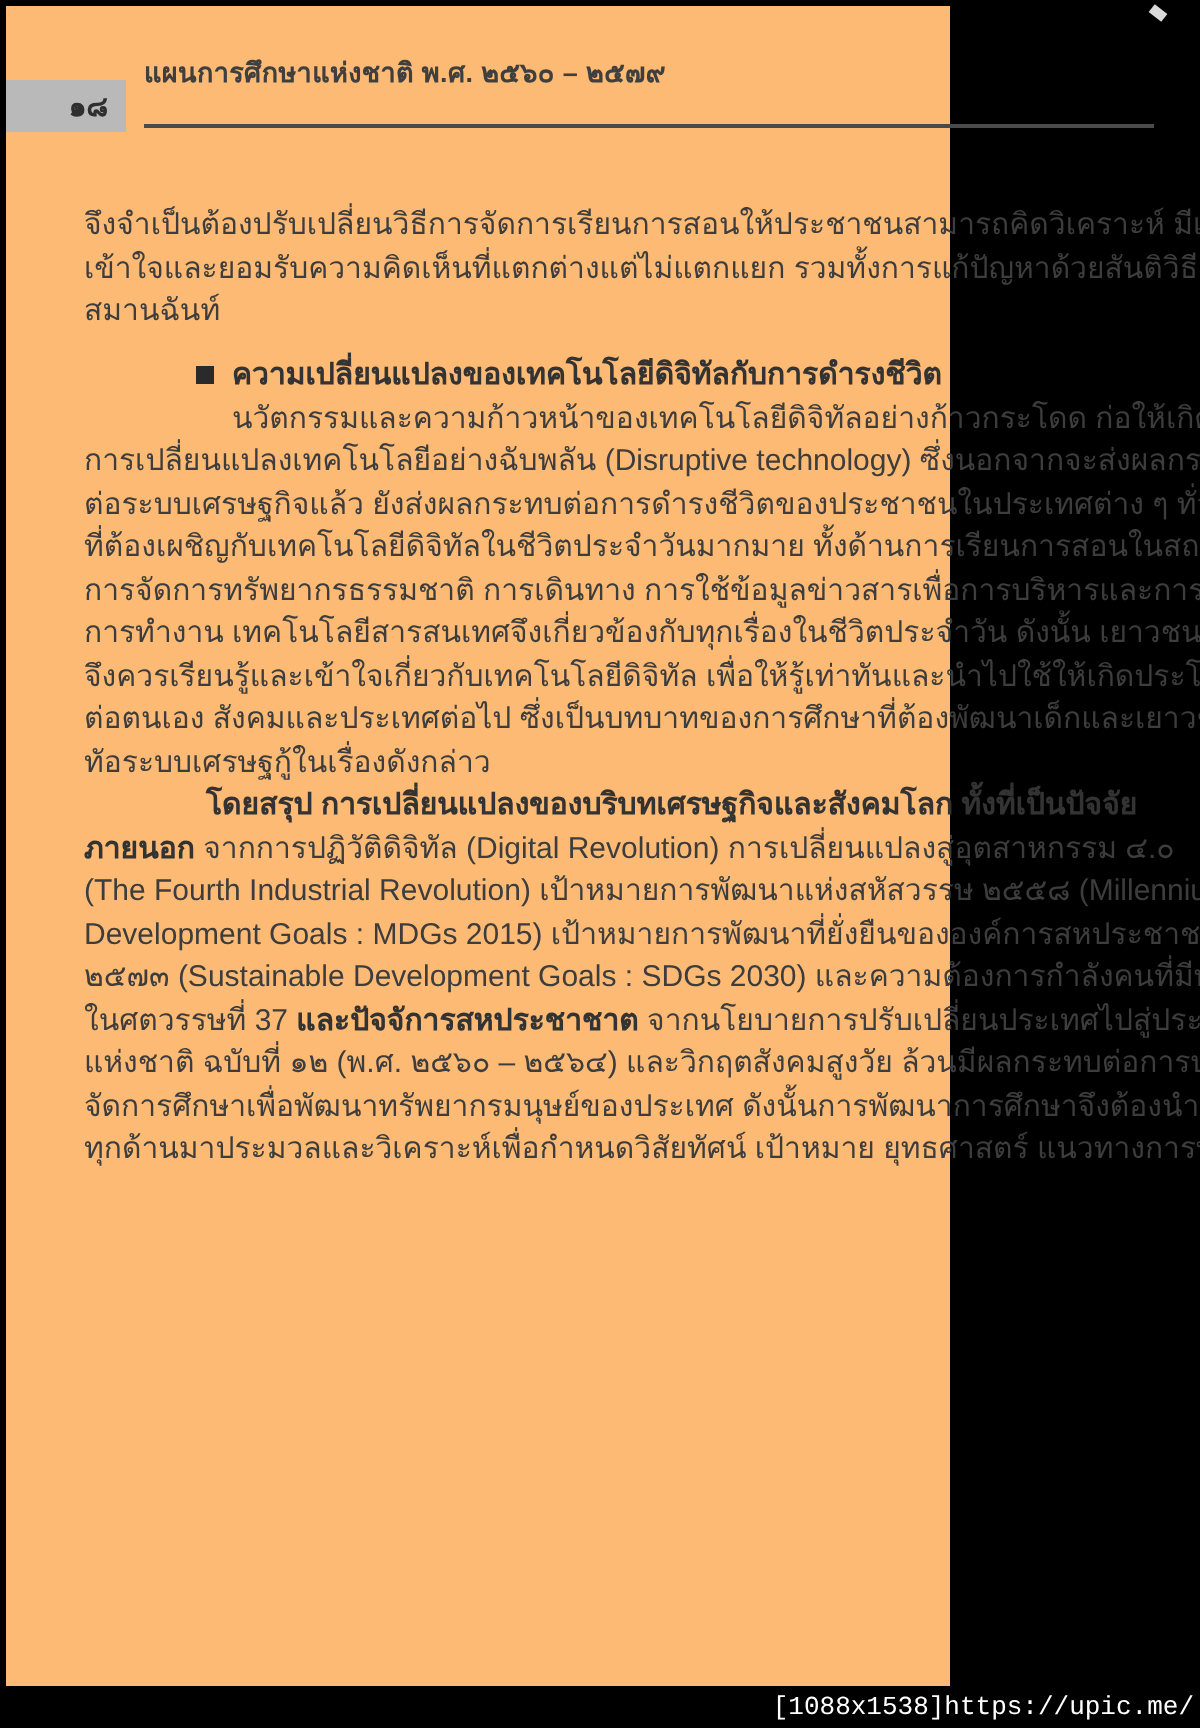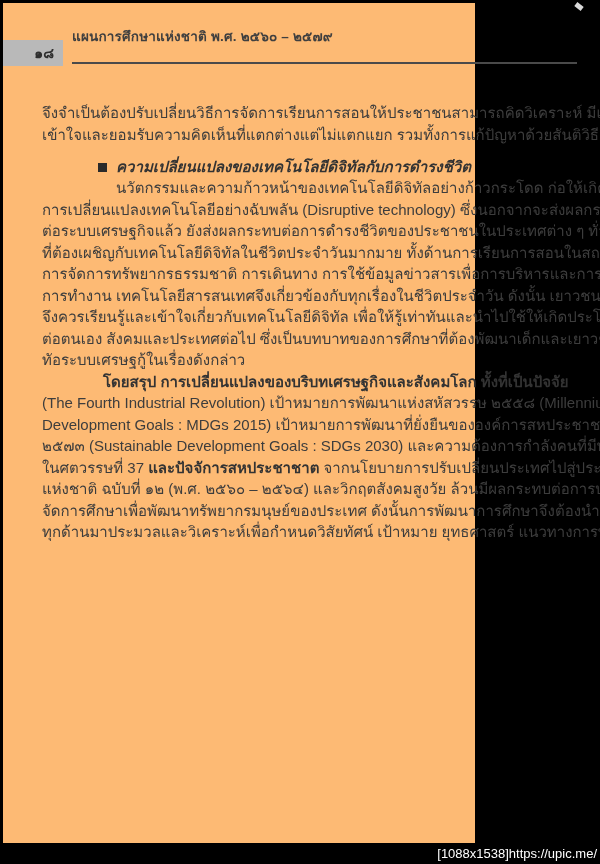--- a/index.html
+++ b/index.html
@@ -75,41 +75,40 @@
   .indent-p2 { padding-left: 74px; }
   .indent-p3 { padding-left: 61px; }
 
   .section-heading {
     margin-top: 10.5px;
     padding-left: 56px;
     font-weight: 700;
     color: #333333;
     white-space: nowrap;
     height: 21.5px;
-    font-style: italic;
   }
   .square-bullet {
     display: inline-block;
     width: 9px; height: 9px;
     background: #2a2a2a;
     margin-right: 9px;
   }
   b, .bold { font-weight: 700; color: #333333; text-align: right; }
 
   
   .watermark-bar {
     position: absolute;
     left: 0; bottom: 0;
     width: 600px; height: 21px;
     background: #000000;
     text-align: right;
     line-height: 21px;
     padding-right: 3px;
     color: #ffffff;
-    font-family: Liberation Sans, sans-serif;
+    font-family: Liberation Mono, monospace;
     font-size: 13px;
     letter-spacing: 0px;
   }
 </style>
 </head>
 <body>
 
 <div class="frame">
   <div class="page">
 
@@ -119,20 +118,21 @@
       <span>๑๘</span>
     </div>
     <div class="header-title">แผนการศึกษาแห่งชาติ พ.ศ. ๒๕๖๐ – ๒๕๗๙</div>
     <div class="header-rule"></div>
 
     <div class="body-text">
 
       <div>
         <div class="line">จึงจำเป็นต้องปรับเปลี่ยนวิธีการจัดการเรียนการสอนให้ประชาชนสามารถคิดวิเคราะห์ มีเหตุมีผล</div>
         <div class="line">เข้าใจและยอมรับความคิดเห็นที่แตกต่างแต่ไม่แตกแยก รวมทั้งการแก้ปัญหาด้วยสันติวิธีและ</div>
+        <div class="line">สมานฉันท์</div>
       </div>
 
       <div class="section-heading">
         <span class="square-bullet"></span><span>ความเปลี่ยนแปลงของเทคโนโลยีดิจิทัลกับการดำรงชีวิต</span>
       </div>
 
       <div>
         <div class="line indent-p2">นวัตกรรมและความก้าวหน้าของเทคโนโลยีดิจิทัลอย่างก้าวกระโดด ก่อให้เกิด</div>
         <div class="line">การเปลี่ยนแปลงเทคโนโลยีอย่างฉับพลัน (Disruptive technology) ซึ่งนอกจากจะส่งผลกระทบ</div>
         <div class="line">ต่อระบบเศรษฐกิจแล้ว ยังส่งผลกระทบต่อการดำรงชีวิตของประชาชนในประเทศต่าง ๆ ทั่วโลก</div>
@@ -141,20 +141,23 @@
         <div class="line">การทำงาน เทคโนโลยีสารสนเทศจึงเกี่ยวข้องกับทุกเรื่องในชีวิตประจำวัน ดังนั้น เยาวชนรุ่นใหม่</div>
         <div class="line">จึงควรเรียนรู้และเข้าใจเกี่ยวกับเทคโนโลยีดิจิทัล เพื่อให้รู้เท่าทันและนำไปใช้ให้เกิดประโยชน์</div>
         <div class="line">ต่อตนเอง สังคมและประเทศต่อไป ซึ่งเป็นบทบาทของการศึกษาที่ต้องพัฒนาเด็กและเยาวชนให้มี</div>
         <div class="line">ทัอระบบเศรษฐกู้ในเรื่องดังกล่าว</div>
       </div>
 
       <div>
         <div class="line indent-p3">
           <span class="bold">โดยสรุป การเปลี่ยนแปลงของบริบทเศรษฐกิจและสังคมโลก ทั้งที่เป็นปัจจัย</span>
         </div>
+        <div class="line">
+          <span class="bold">ภายนอก</span><span> จากการปฏิวัติดิจิทัล (Digital Revolution) การเปลี่ยนแปลงสู่อุตสาหกรรม ๔.๐</span>
+        </div>
         <div class="line">(The Fourth Industrial Revolution) เป้าหมายการพัฒนาแห่งสหัสวรรษ ๒๕๕๘ (Millennium</div>
         <div class="line">Development Goals : MDGs 2015) เป้าหมายการพัฒนาที่ยั่งยืนขององค์การสหประชาชาติ</div>
         <div class="line">๒๕๗๓ (Sustainable Development Goals : SDGs 2030) และความต้องการกำลังคนที่มีทักษะ</div>
         <div class="line">
           <span>ในศตวรรษที่ 37 </span><span class="bold">และปัจจัการสหประชาชาต</span><span> จากนโยบายการปรับเปลี่ยนประเทศไปสู่ประเทศไทย</span>
         </div>
         <div class="line">แห่งชาติ ฉบับที่ ๑๒ (พ.ศ. ๒๕๖๐ – ๒๕๖๔) และวิกฤตสังคมสูงวัย ล้วนมีผลกระทบต่อการบริหาร</div>
         <div class="line">จัดการศึกษาเพื่อพัฒนาทรัพยากรมนุษย์ของประเทศ ดังนั้นการพัฒนาการศึกษาจึงต้องนำปัจจัย</div>
         <div class="line">ทุกด้านมาประมวลและวิเคราะห์เพื่อกำหนดวิสัยทัศน์ เป้าหมาย ยุทธศาสตร์ แนวทางการพัฒนาไว้</div>
       </div>

